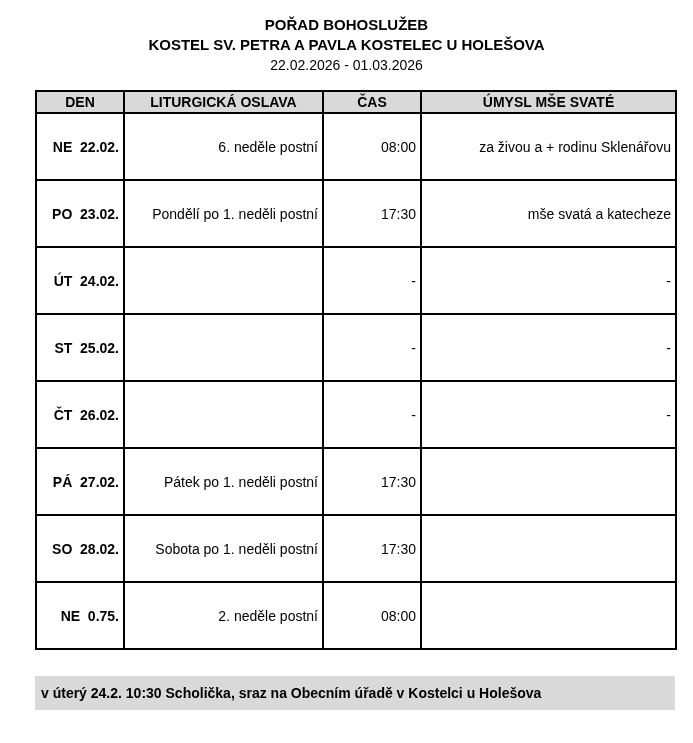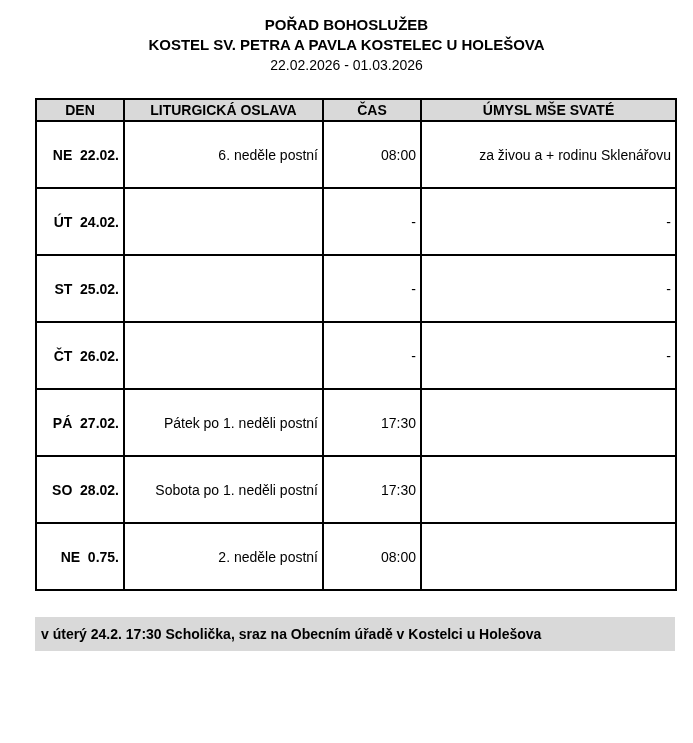--- a/index.html
+++ b/index.html
@@ -23,21 +23,21 @@
     font-weight: bold;
   }
   .title-date {
     font-size: 14px;
     font-weight: normal;
   }
   table.schedule {
     border-collapse: collapse;
     table-layout: fixed;
     width: 640px;
-    margin: 24px 0 0 35px;
+    margin: 16px 0 0 35px;
   }
   table.schedule th,
   table.schedule td {
     border: 2px solid #000000;
     font-size: 14px;
     padding: 2px 4px;
     overflow: hidden;
     text-align: right;
   }
   table.schedule th {
@@ -95,20 +95,26 @@
       </tr>
     </thead>
     <tbody>
       <tr>
         <td class="day-cell">NE  22.02.</td>
         <td class="celebration-cell">6. neděle postní</td>
         <td class="time-cell">08:00</td>
         <td class="intention-cell">za živou a + rodinu Sklenářovu</td>
       </tr>
       <tr>
+        <td class="day-cell">PO  23.02.</td>
+        <td class="celebration-cell">Pondělí po 1. neděli postní</td>
+        <td class="time-cell">17:30</td>
+        <td class="intention-cell">mše svatá a katecheze</td>
+      </tr>
+      <tr>
         <td class="day-cell">ÚT  24.02.</td>
         <td class="celebration-cell"></td>
         <td class="time-cell">-</td>
         <td class="intention-cell">-</td>
       </tr>
       <tr>
         <td class="day-cell">ST  25.02.</td>
         <td class="celebration-cell"></td>
         <td class="time-cell">-</td>
         <td class="intention-cell">-</td>
@@ -133,15 +139,15 @@
       </tr>
       <tr>
         <td class="day-cell">NE  0.75.</td>
         <td class="celebration-cell">2. neděle postní</td>
         <td class="time-cell">08:00</td>
         <td class="intention-cell"></td>
       </tr>
     </tbody>
   </table>
 
-  <div class="footer-note">v úterý 24.2. 17:30 Scholička, sraz na Obecním úřadě v Kostelci u Holešova</div>
+  <div class="footer-note">v úterý 24.2. 10:30 Scholička, sraz na Obecním úřadě v Kostelci u Holešova</div>
 
 </div>
 
 </body></html>

